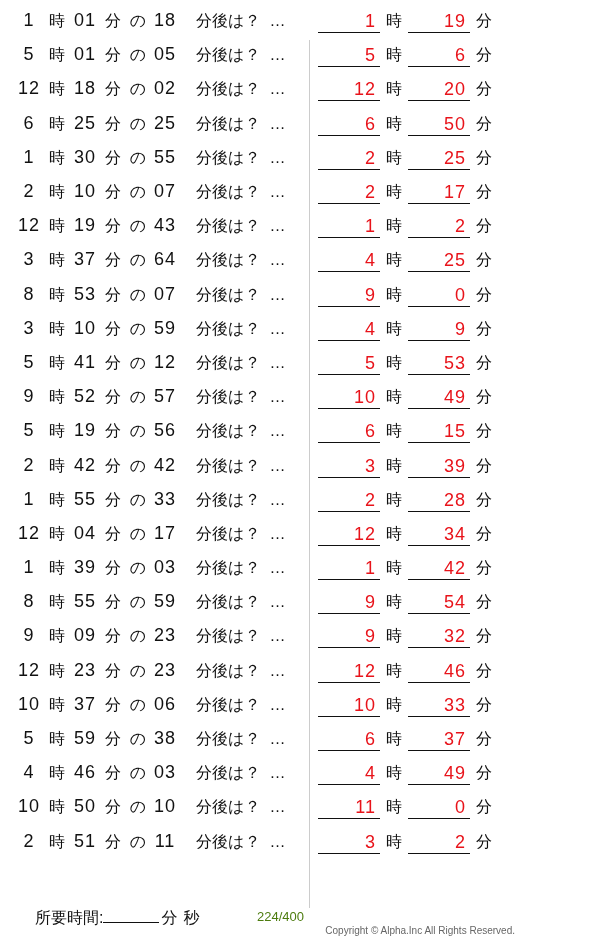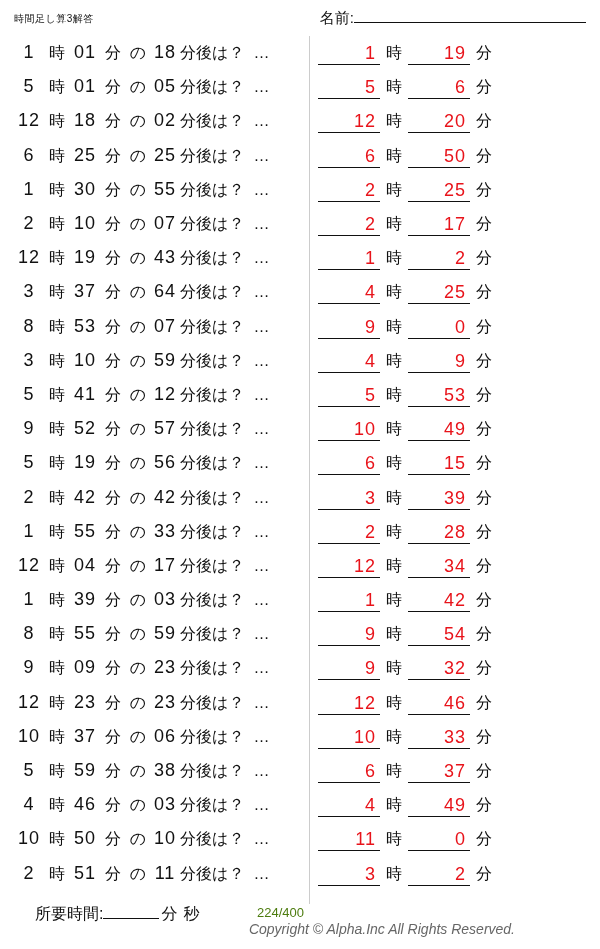--- a/index.html
+++ b/index.html
@@ -83,20 +83,21 @@
   .kana {
     display: inline-block;
     width: 24px;
     text-align: center;
     font-size: 16px;
   }
   .after {
     display: inline-block;
     font-size: 16px;
     white-space: nowrap;
+    margin-left: 16px;
   }
   .dots {
     display: inline-block;
     width: 34px;
     text-align: center;
     font-size: 16px;
     color: #111;
   }
   
   .ans {
@@ -153,45 +154,37 @@
     position: absolute;
     left: 240px;
     top: 12px;
     font-size: 13px;
     color: #4d7c0f;
   }
   .copyright {
     position: absolute;
     right: 14px;
     top: 28px;
-    font-size: 14px;
+    font-size: 10px;
     color: #666;
-    font-style: italic;
   }
   .vline {
     position: absolute;
     left: 309px;
     top: 36px;
     width: 1px;
     height: 868px;
     background: #cccccc;
   }
 </style>
 </head>
 <body>
 
 <div class="sheet">
 
-  <div class="header">
-    <span class="doc-title">時間足し算3解答</span>
-    <div class="name-area">
-      <span class="name-label">名前:</span>
-      <span class="name-line"></span>
-    </div>
-  </div>
 
   <div class="vline"></div>
 
   <div class="rows">
       <div class="row">
         <div class="q">
           <span class="num w2">1</span>
           <span class="unit">時</span>
           <span class="num w2">01</span>
           <span class="unit">分</span>

